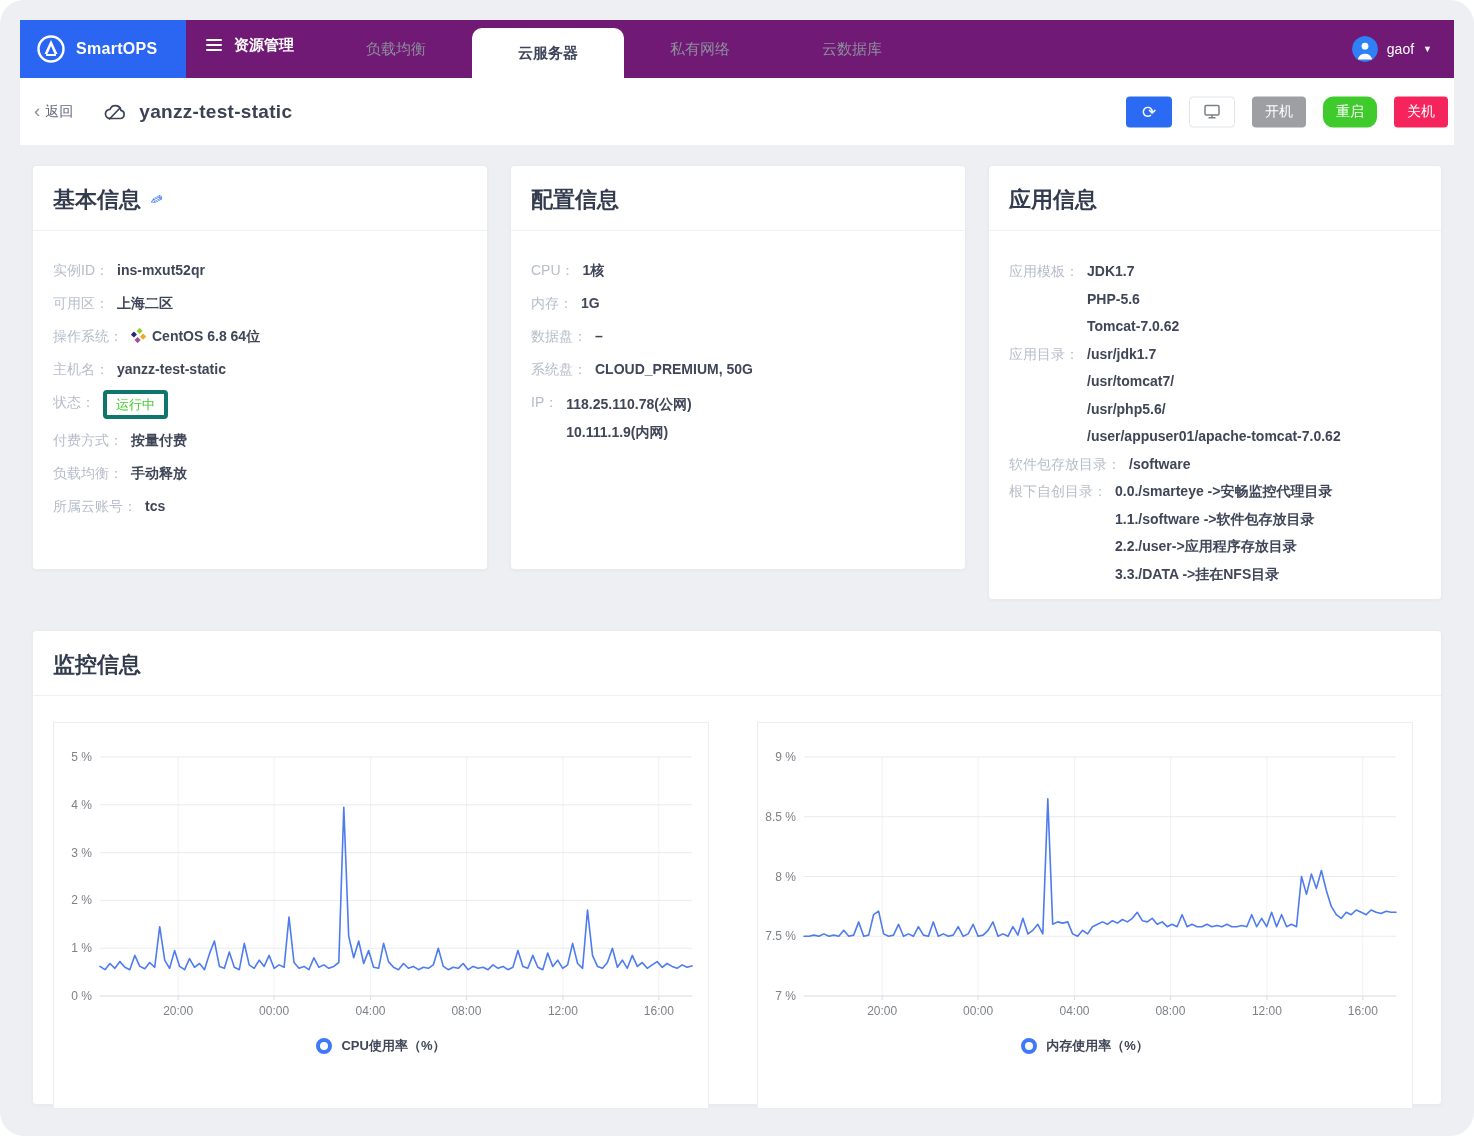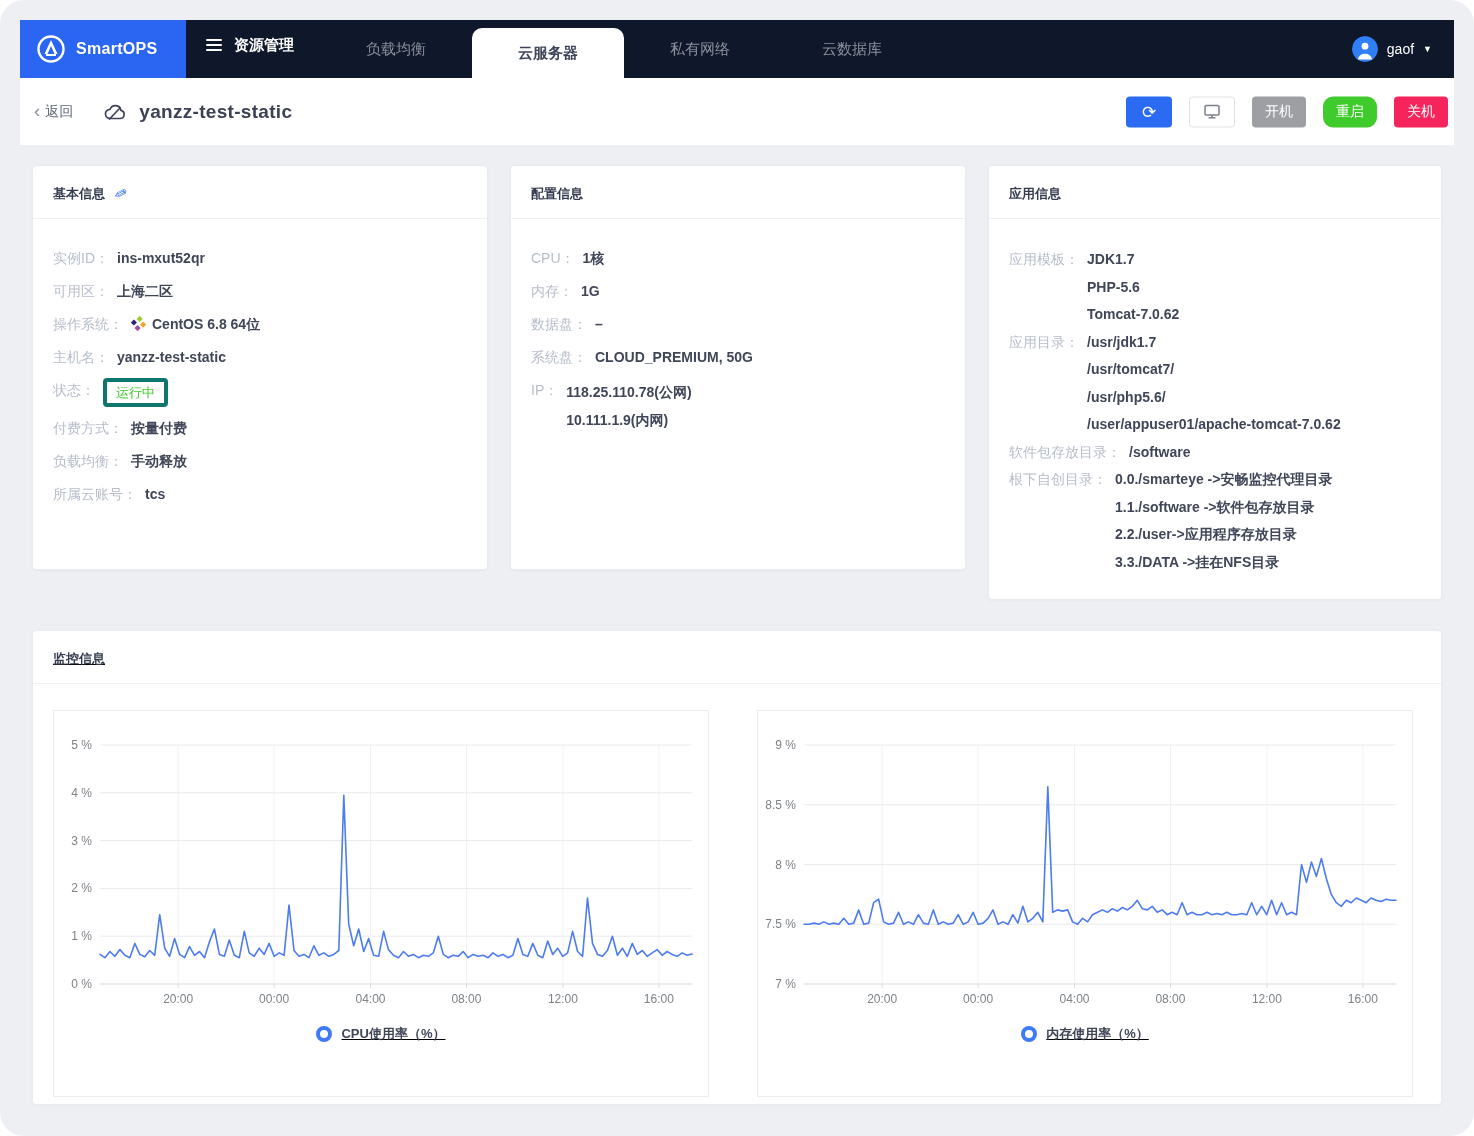--- a/index.html
+++ b/index.html
@@ -1,21 +1,21 @@
 <!DOCTYPE html>
 <html><head>
 <meta charset="utf-8">
 <style>
   html,body{margin:0;padding:0;background:#ffffff;}
   body{width:1474px;height:1136px;position:relative;font-family:"Liberation Sans","DejaVu Sans",sans-serif;-webkit-font-smoothing:antialiased;}
   .window{position:absolute;left:0;top:0;width:1474px;height:1136px;background:#edeff3;border-radius:24px;overflow:hidden;}
   .inner{position:absolute;left:20px;top:20px;right:20px;bottom:20px;}
 
   
-  .navbar{height:58px;background:#0f172a;display:flex;align-items:stretch;position:relative;}
+  .navbar{height:58px;background:#701a75;display:flex;align-items:stretch;position:relative;}
   .brand{width:166px;background:#2b66f2;display:flex;align-items:center;gap:10px;padding-left:16px;box-sizing:border-box;flex:none;}
   .brand-logo{width:30px;height:30px;flex:none;}
   .brand-name{color:#fff;font-size:16px;font-weight:bold;letter-spacing:.3px;}
   .menu{display:flex;align-items:center;gap:12px;padding:0 26px 8px 20px;cursor:pointer;justify-content:space-between;}
   .hamburger{display:flex;flex-direction:column;gap:3px;}
   .hamburger span{display:block;width:16px;height:2px;background:#fff;border-radius:1px;}
   .menu-label{color:#fff;font-size:15px;font-weight:bold;}
   .tabs{display:flex;align-items:stretch;}
   .tab{width:152px;display:flex;align-items:center;justify-content:center;font-size:15px;color:#8b909b;cursor:pointer;}
   .tab.active{background:#fff;color:#3e4559;border-radius:10px 10px 0 0;margin-top:8px;font-weight:bold;}
@@ -42,34 +42,34 @@
   .btn-shutdown{background:#f5245c;}
 
   
   .content{padding:20px 12px 0 12px;}
   .cards-row{display:flex;gap:22px;align-items:flex-start;}
   .card{background:#fff;border:1px solid #e9ebef;border-radius:4px;box-sizing:border-box;box-shadow:0 1px 3px rgba(40,50,70,.04);}
   .card-basic{width:456px;height:405px;}
   .card-config{width:456px;height:405px;}
   .card-app{width:454px;height:435px;}
   .card-head{padding:19px 20px 15px;border-bottom:1px solid #eef0f3;display:flex;align-items:center;gap:9px;}
-  .card-title{font-size:13px;font-weight:bold;color:#333b4f;}
+  .card-title{font-size:22px;font-weight:bold;color:#333b4f;}
   .edit-ic{color:#2d6ef2;font-size:15px;cursor:pointer;transform:scaleX(-1) rotate(-18deg);display:inline-block;}
   .card-body{padding:27px 20px 0;}
   .field{display:flex;margin-bottom:9px;font-size:14px;line-height:24px;}
   .flabel{color:#b6bdc9;white-space:nowrap;margin-right:8px;}
   .fvalue{color:#3f4657;font-weight:bold;}
   .fvalue .vline{line-height:28px;}
   .app .field{line-height:27.5px;margin-bottom:0;}
   .app .fvalue .vline{line-height:27.5px;}
   .badge{display:inline-block;border:4px solid #0f766e;color:#3ecb2b;font-size:13px;font-weight:normal;border-radius:4px;padding:1px 9px;line-height:19px;background:#fff;}
   .os-ic{display:inline-block;width:15px;height:15px;margin-right:6px;vertical-align:-2px;}
 
   
-  .card-monitor{width:1410px;height:475px;margin-top:30px;text-decoration:underline;}
+  .card-monitor{width:1410px;height:475px;margin-top:30px;}
   .monitor-panels{display:flex;justify-content:space-between;padding:26px 28px 0 20px;}
   .chart-panel{width:656px;height:387px;background:#fff;border:1px solid #ebedf0;box-sizing:border-box;}
   .chart-legend{display:flex;align-items:center;justify-content:center;gap:9px;margin-top:10px;}
   .legend-ring{width:8px;height:8px;border:4px solid #3e79f7;border-radius:50%;background:#fff;flex:none;}
   .legend-label{font-size:13px;color:#3f4657;font-weight:bold;}
 </style>
 </head>
 <body>
 
 <div class="window">

